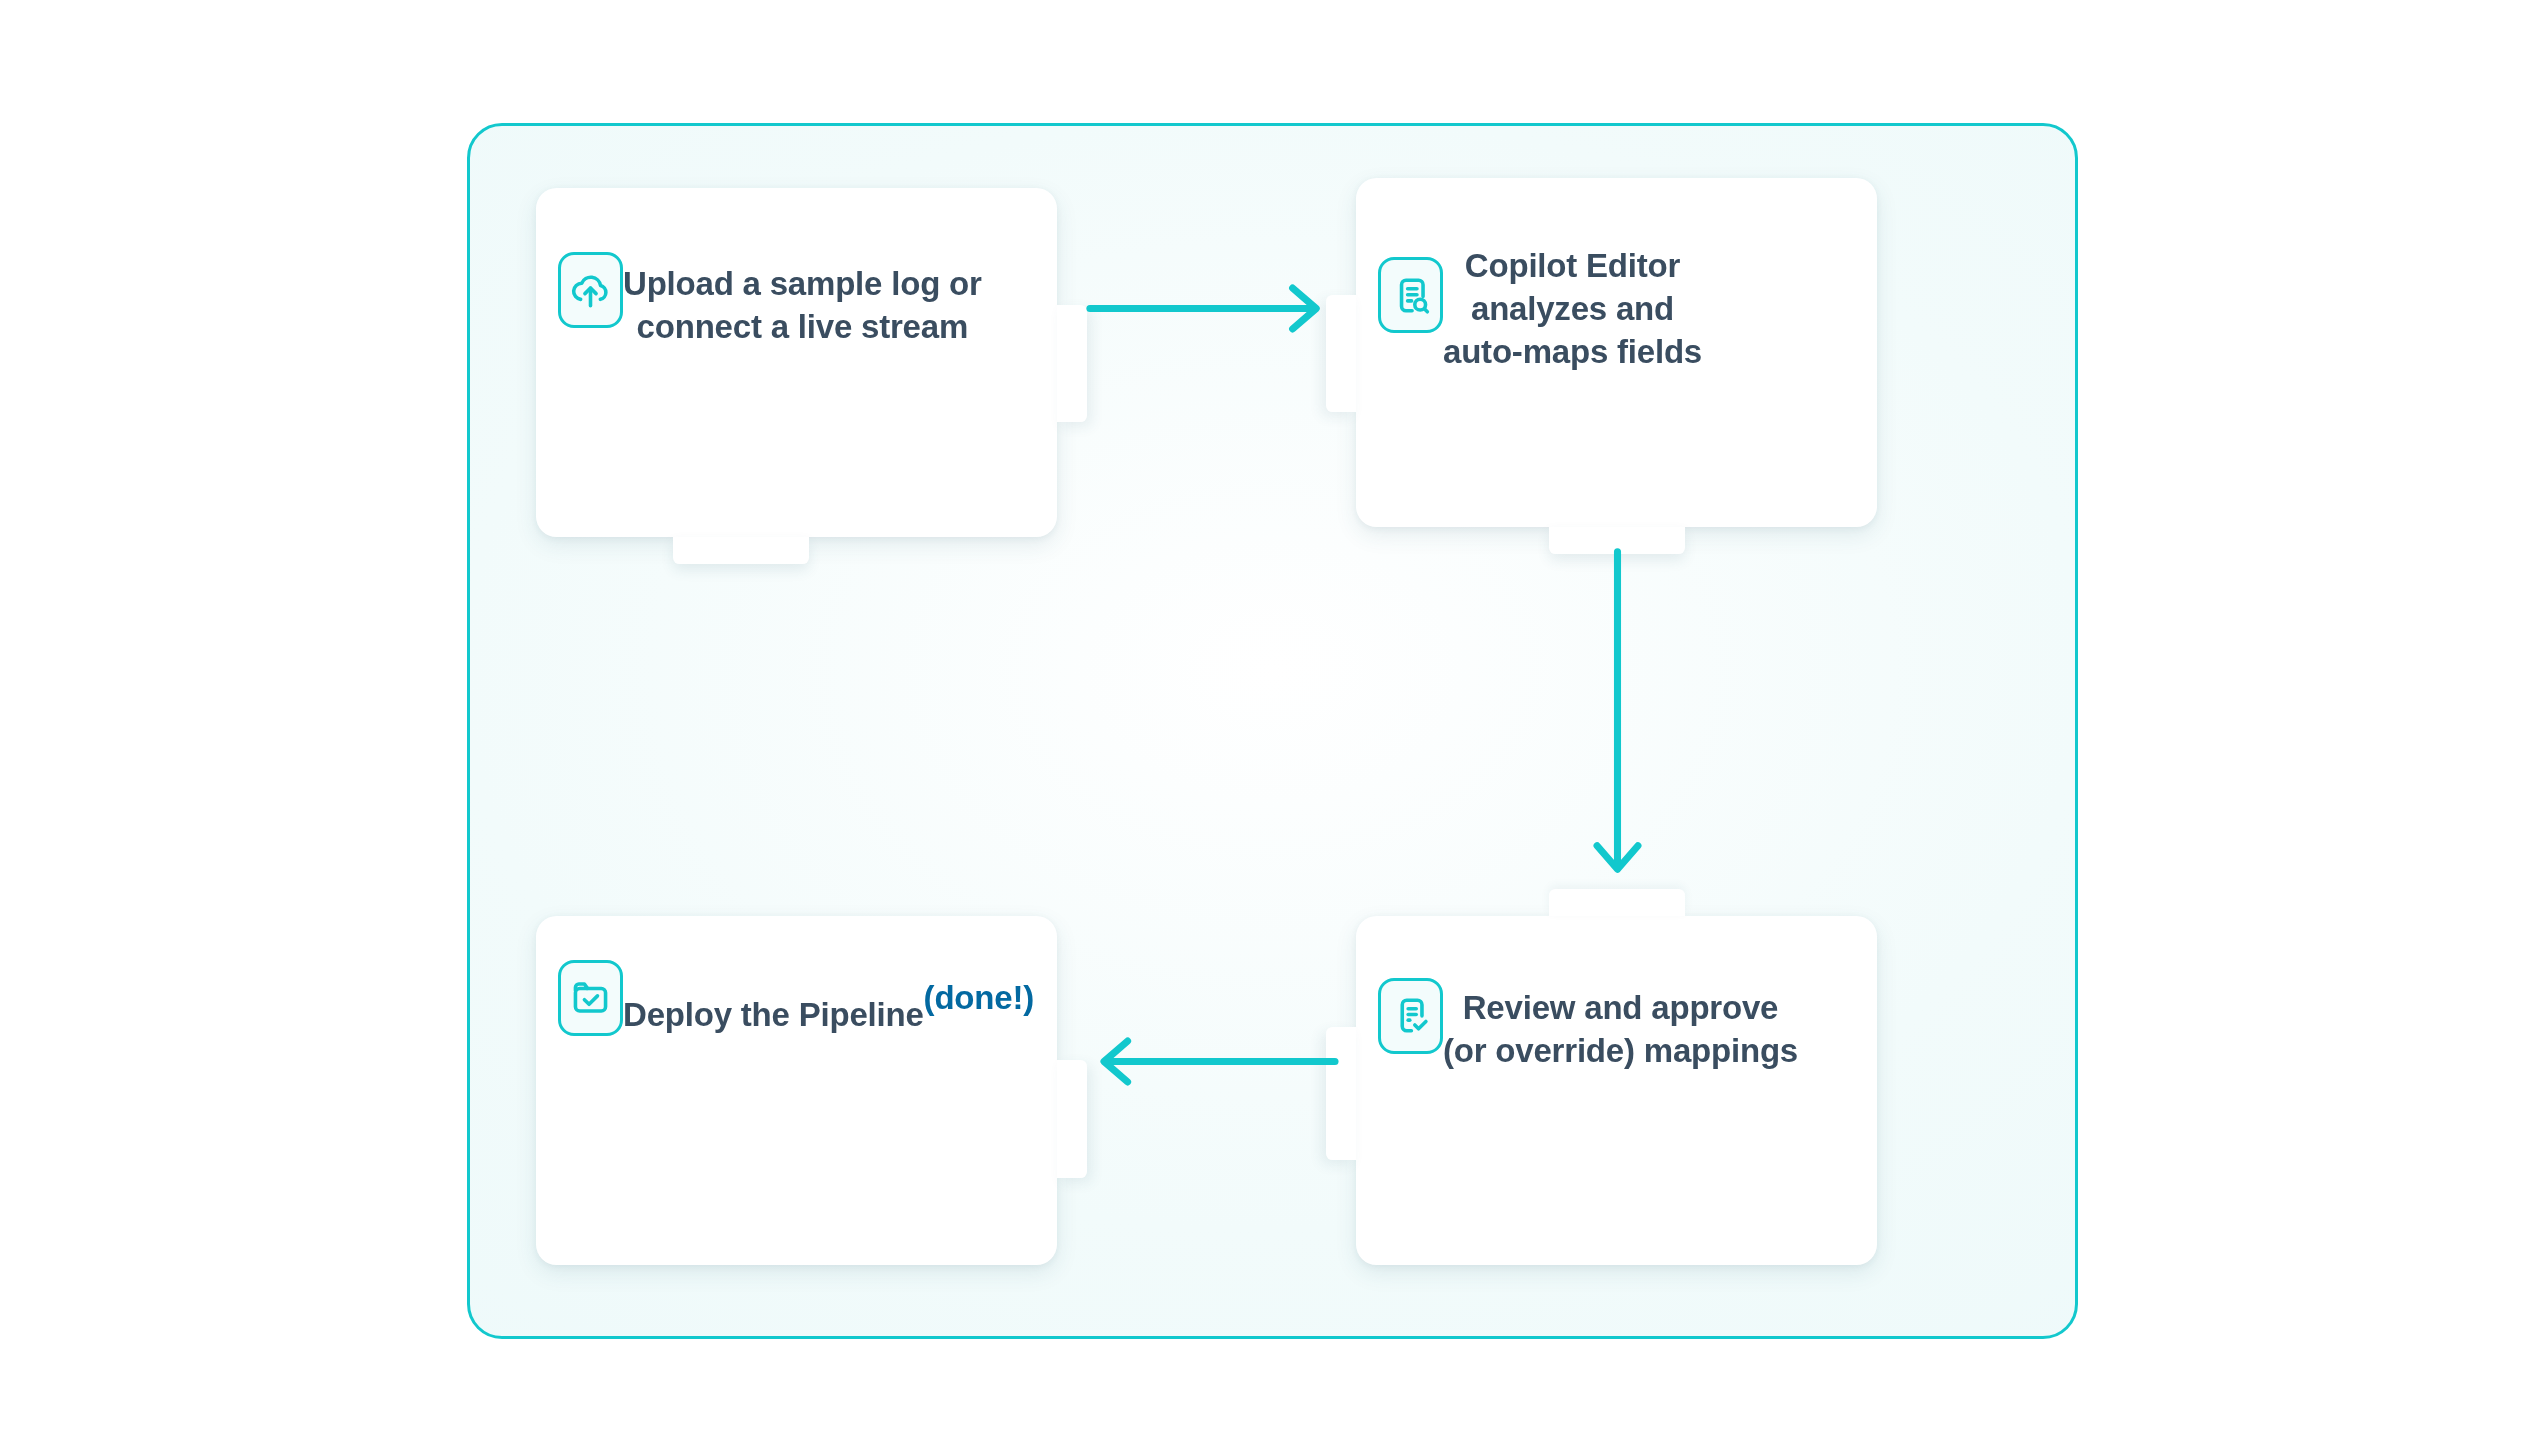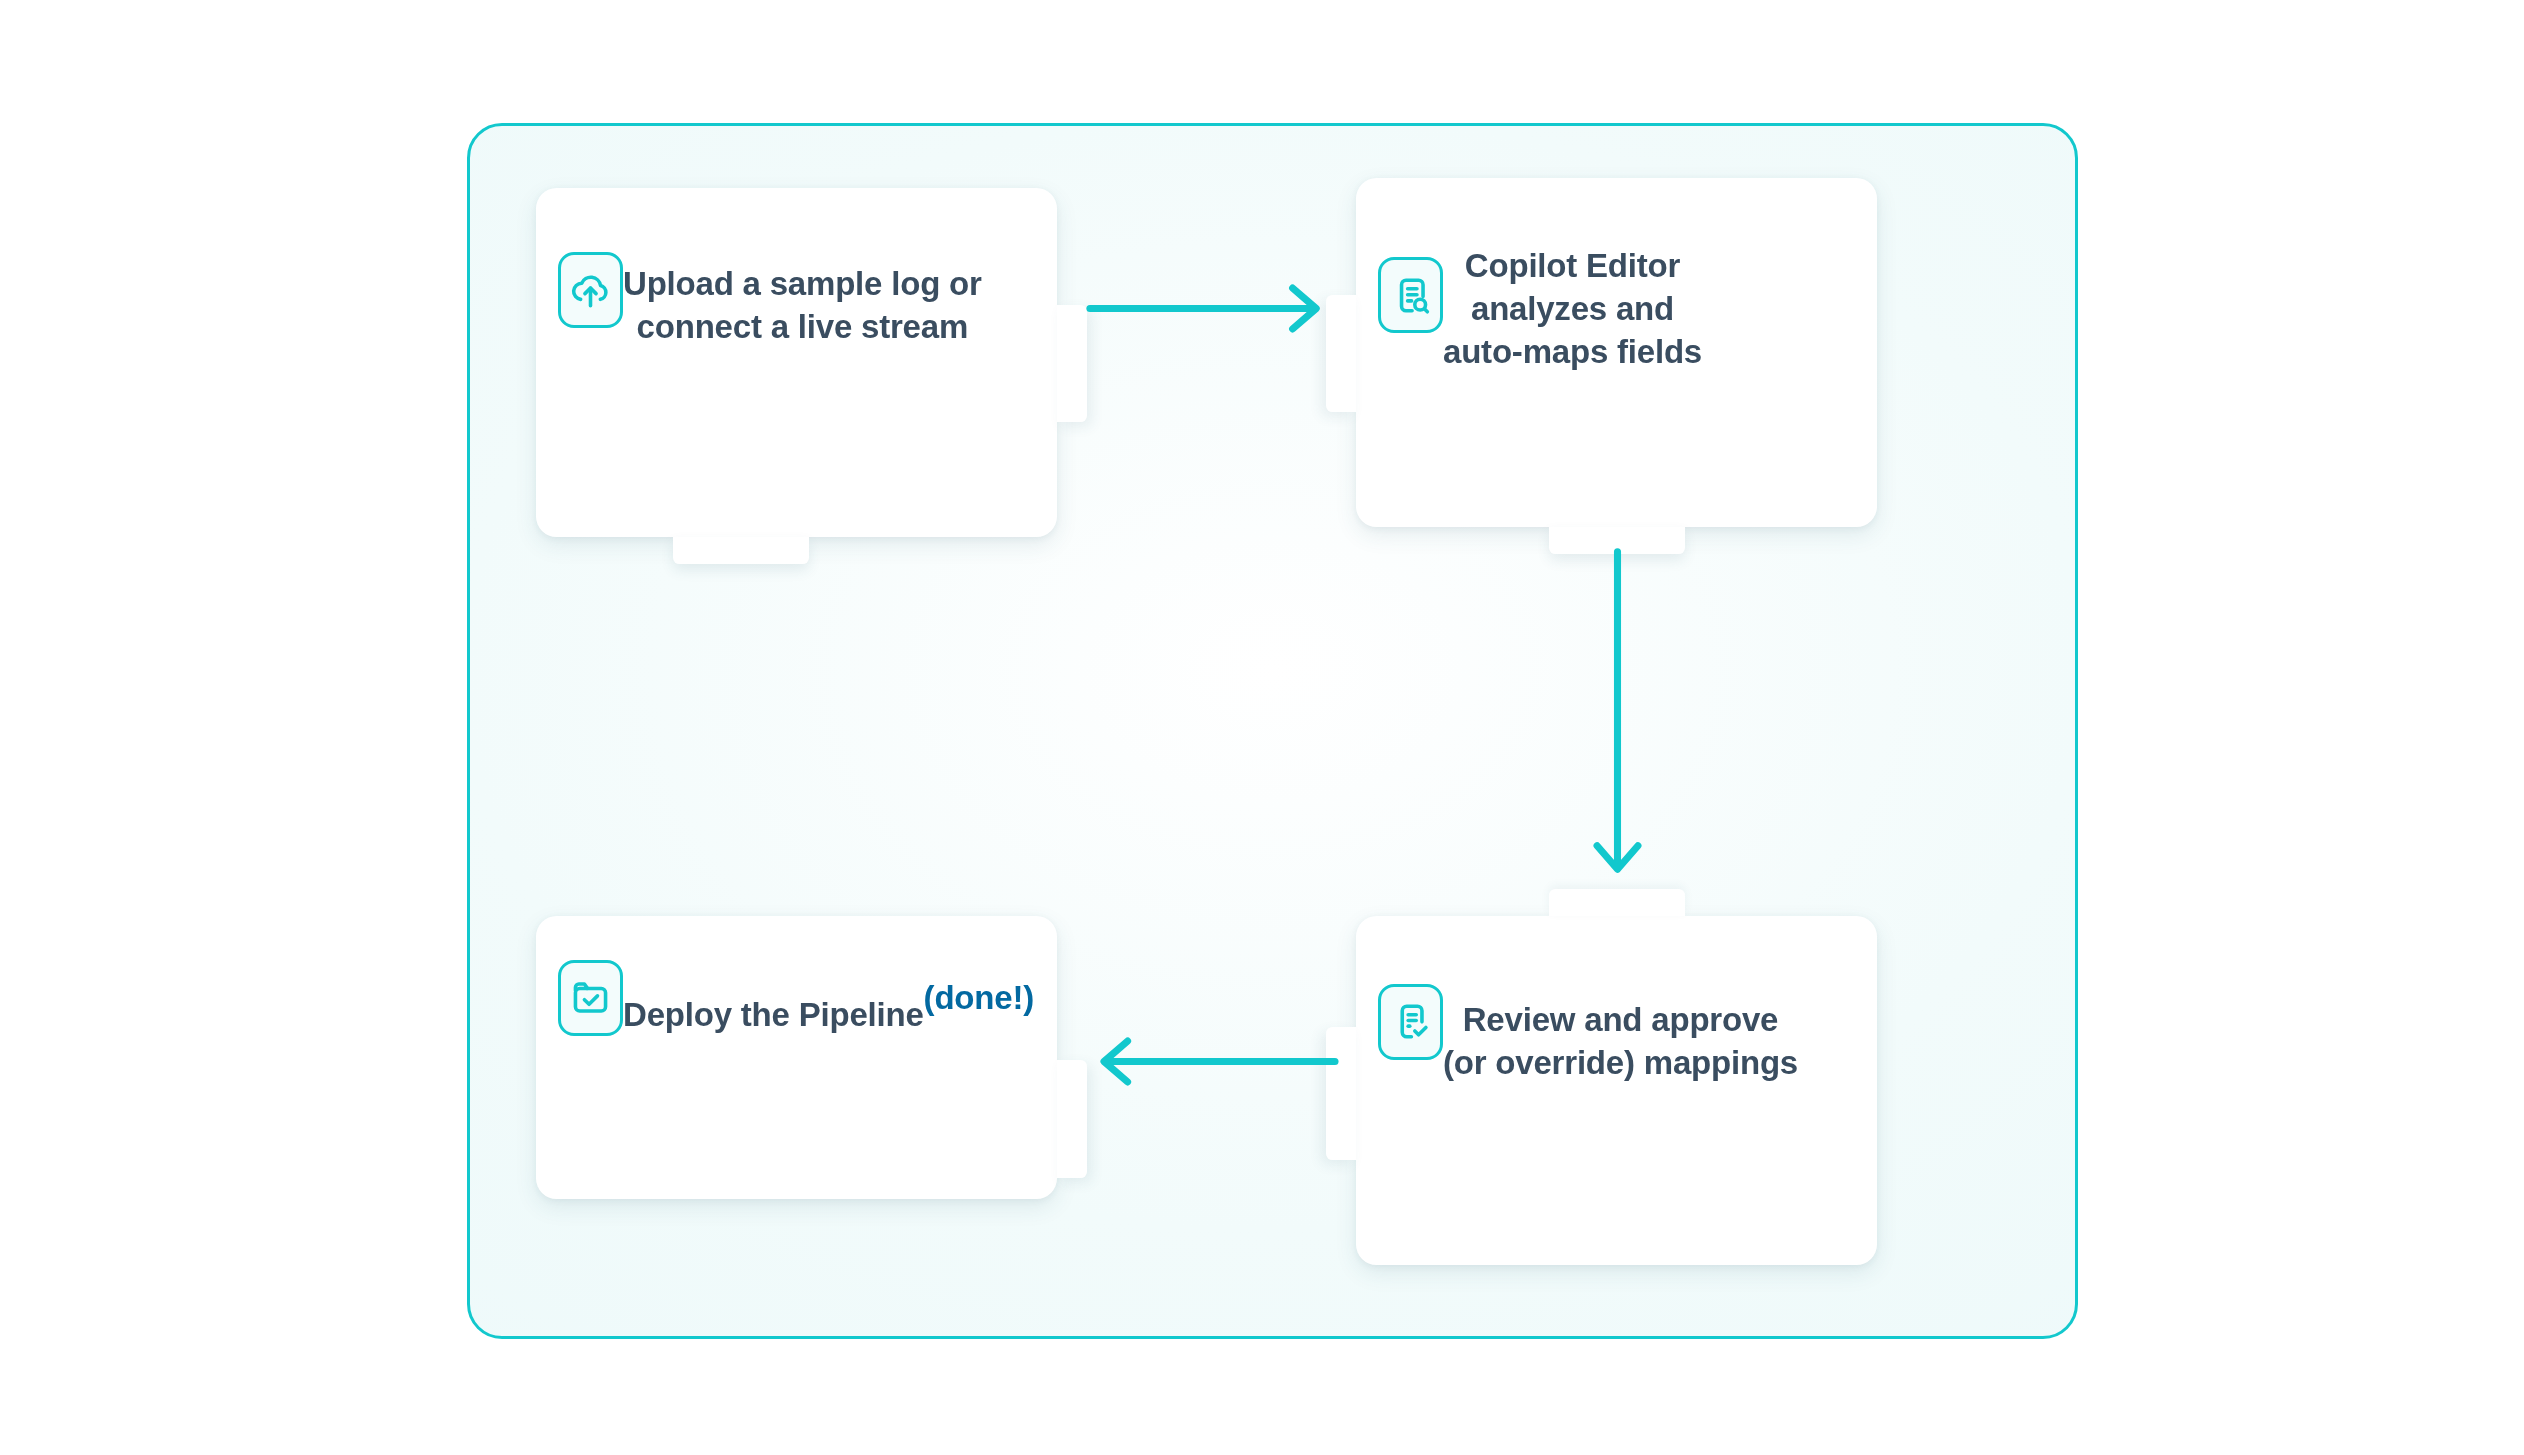--- a/index.html
+++ b/index.html
@@ -191,26 +191,26 @@
       <div class="card-inner" style="padding-top:43px;">
         <div class="icon-badge">
           <svg width="43" height="43" viewBox="0 0 24 24" fill="none" stroke="#12c8cd" stroke-width="2" stroke-linecap="round" stroke-linejoin="round">
             <path d="M18.4 12.2V6a2.5 2.5 0 0 0-2.5-2.5h-6A2.5 2.5 0 0 0 7.4 6v12a2.5 2.5 0 0 0 2.5 2.5h2.6"></path>
             <line x1="10.7" y1="8.2" x2="15.2" y2="8.2"></line>
             <line x1="10.7" y1="11.4" x2="15.2" y2="11.4"></line>
             <line x1="10.7" y1="14.6" x2="11.6" y2="14.6"></line>
             <polyline points="14.4,17.3 16.5,19.4 20.6,15.3"></polyline>
           </svg>
         </div>
-        <div class="card-title" style="margin-top:40px;">Review and approve
+        <div class="card-title" style="margin-top:28px;">Review and approve
 (or override) mappings</div>
       </div>
     </div>
 
-    <div class="card" style="left:66px; top:790px; width:521px; height:283px;">
+    <div class="card" style="left:66px; top:790px; width:521px; height:349px;">
       <div class="tab right" style="top:144px; height:118px;"></div>
 
       <div class="card-inner" style="padding-top:43px;">
         <div class="icon-badge">
           <svg width="43" height="43" viewBox="0 0 24 24" fill="none" stroke="#12c8cd" stroke-width="2" stroke-linecap="round" stroke-linejoin="round">
             <path d="M3.6 8.1V6.4A1.9 1.9 0 0 1 5.5 4.5h3.1l1.7 2.4"></path>
             <rect x="3.6" y="7.0" width="16.8" height="12.5" rx="2.4"></rect>
             <polyline points="8.6,13.2 11.2,15.8 15.9,11.1"></polyline>
           </svg>
         </div>

